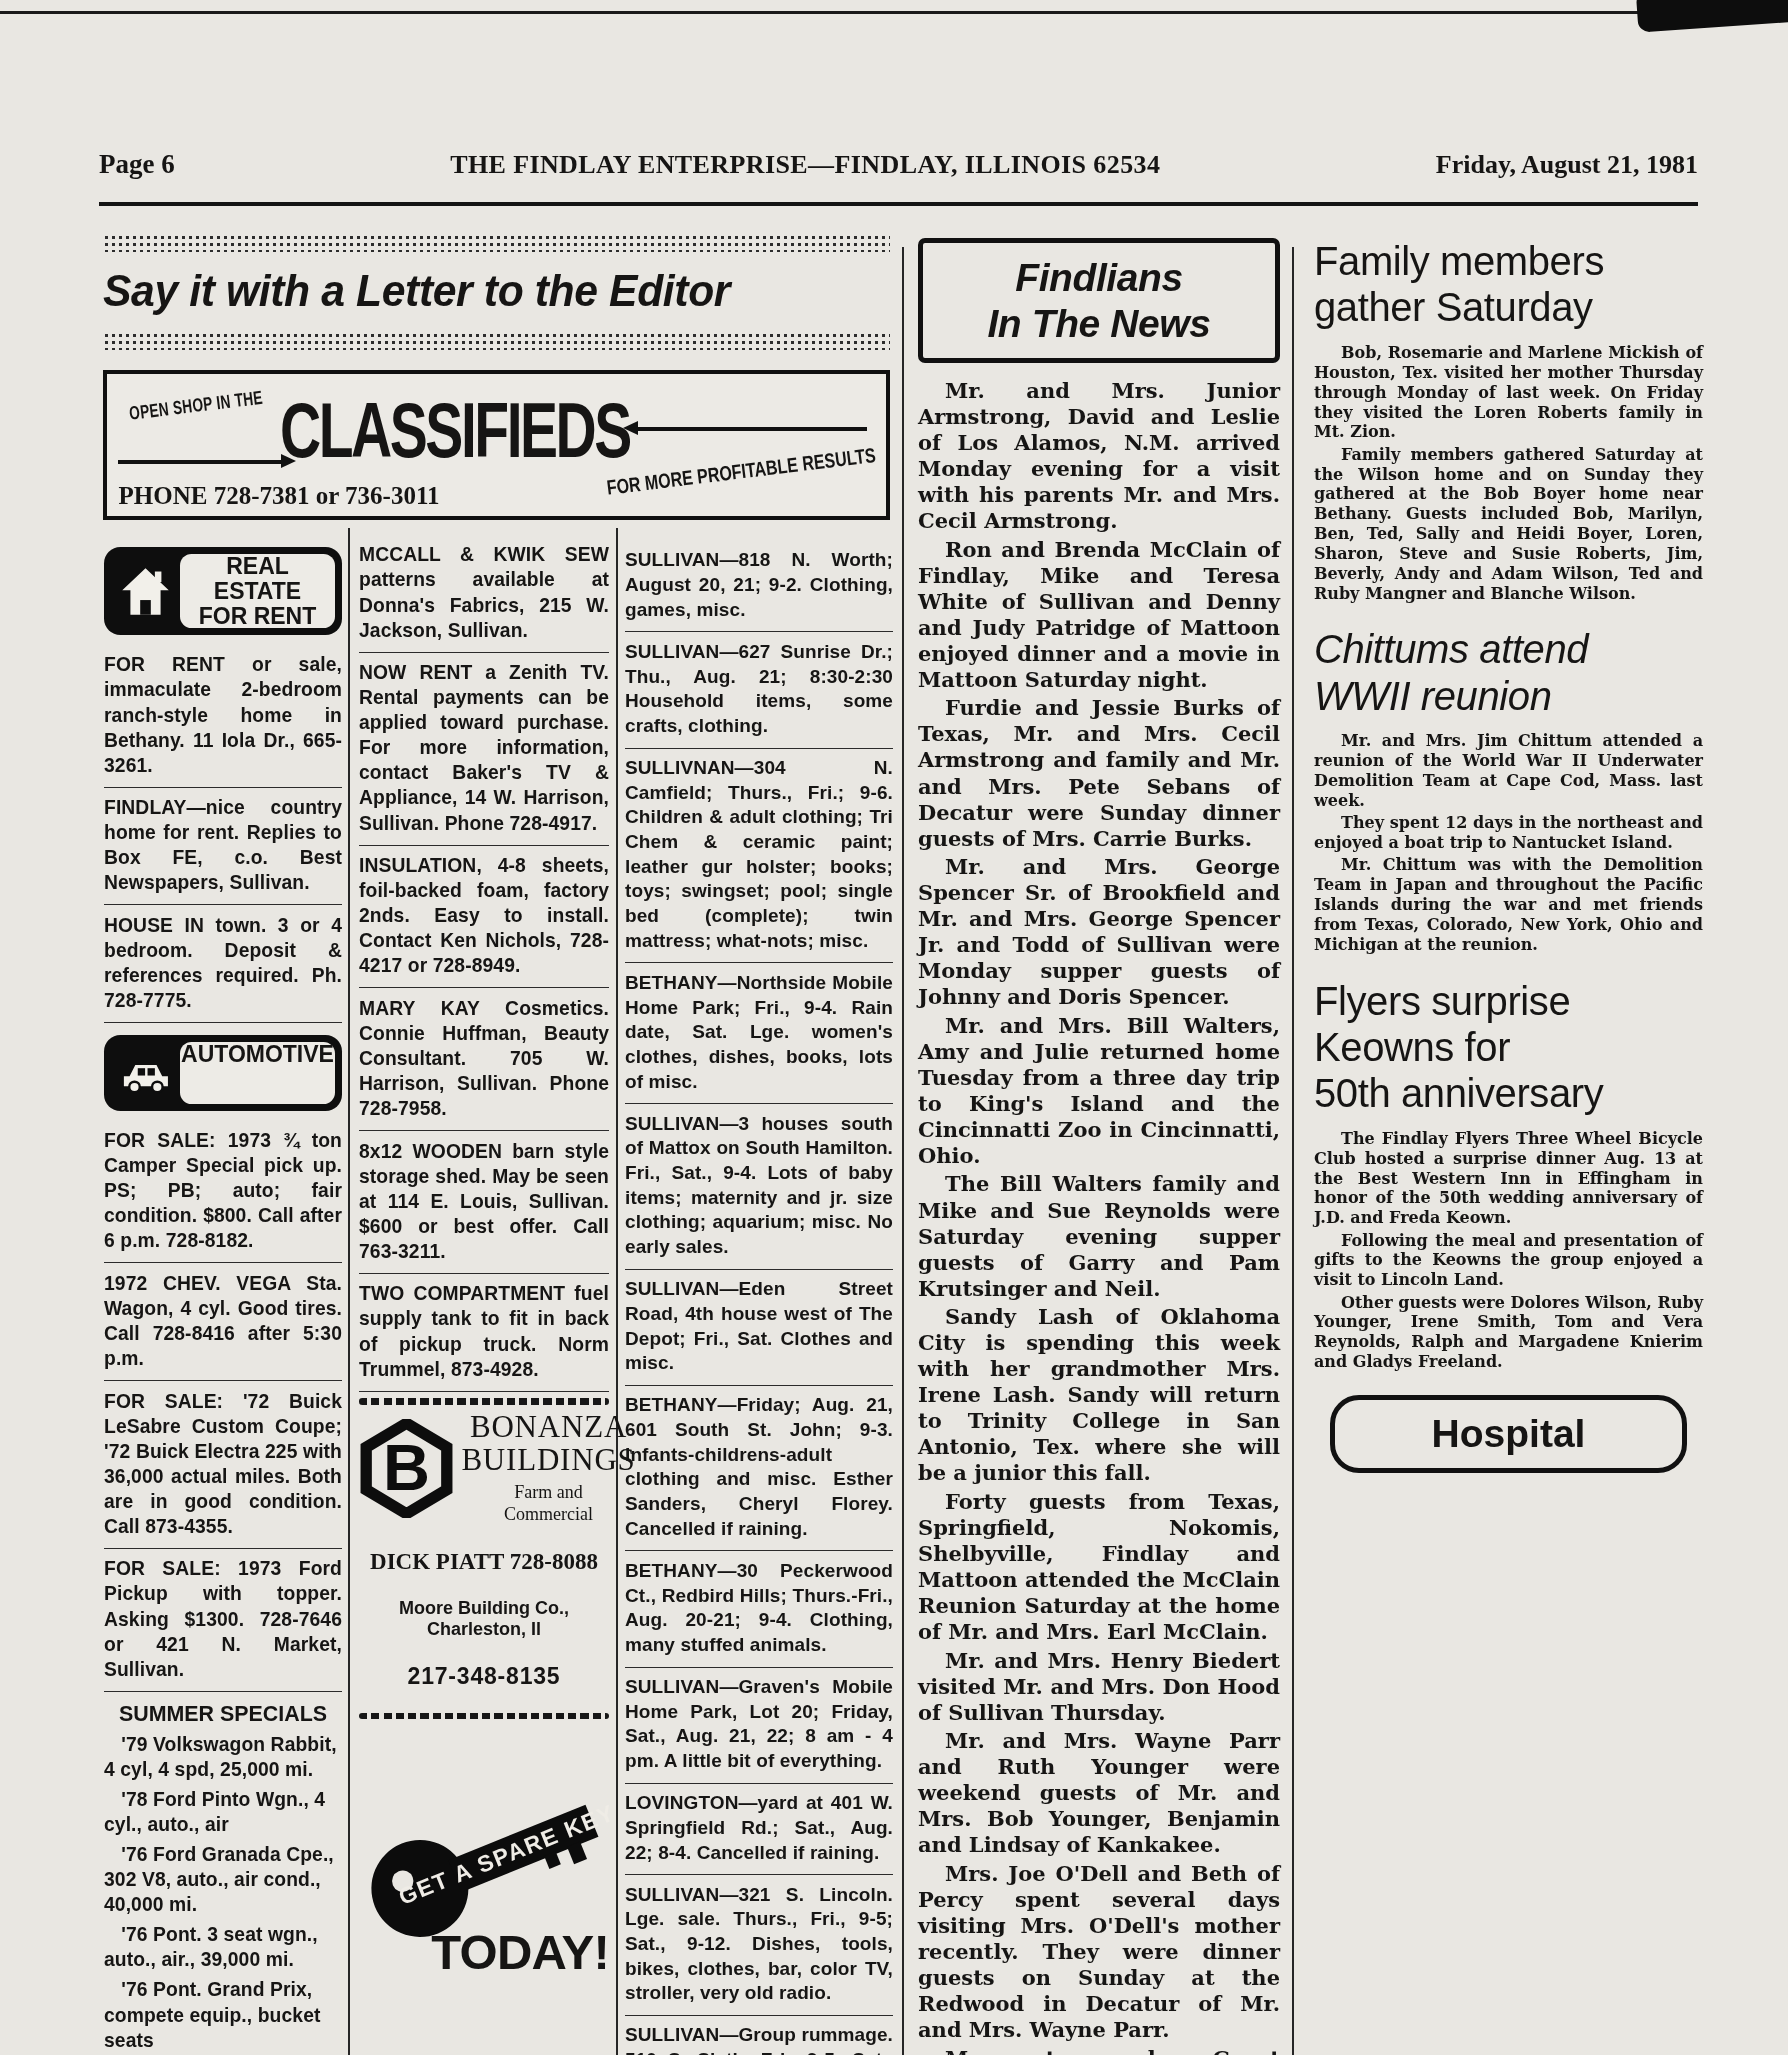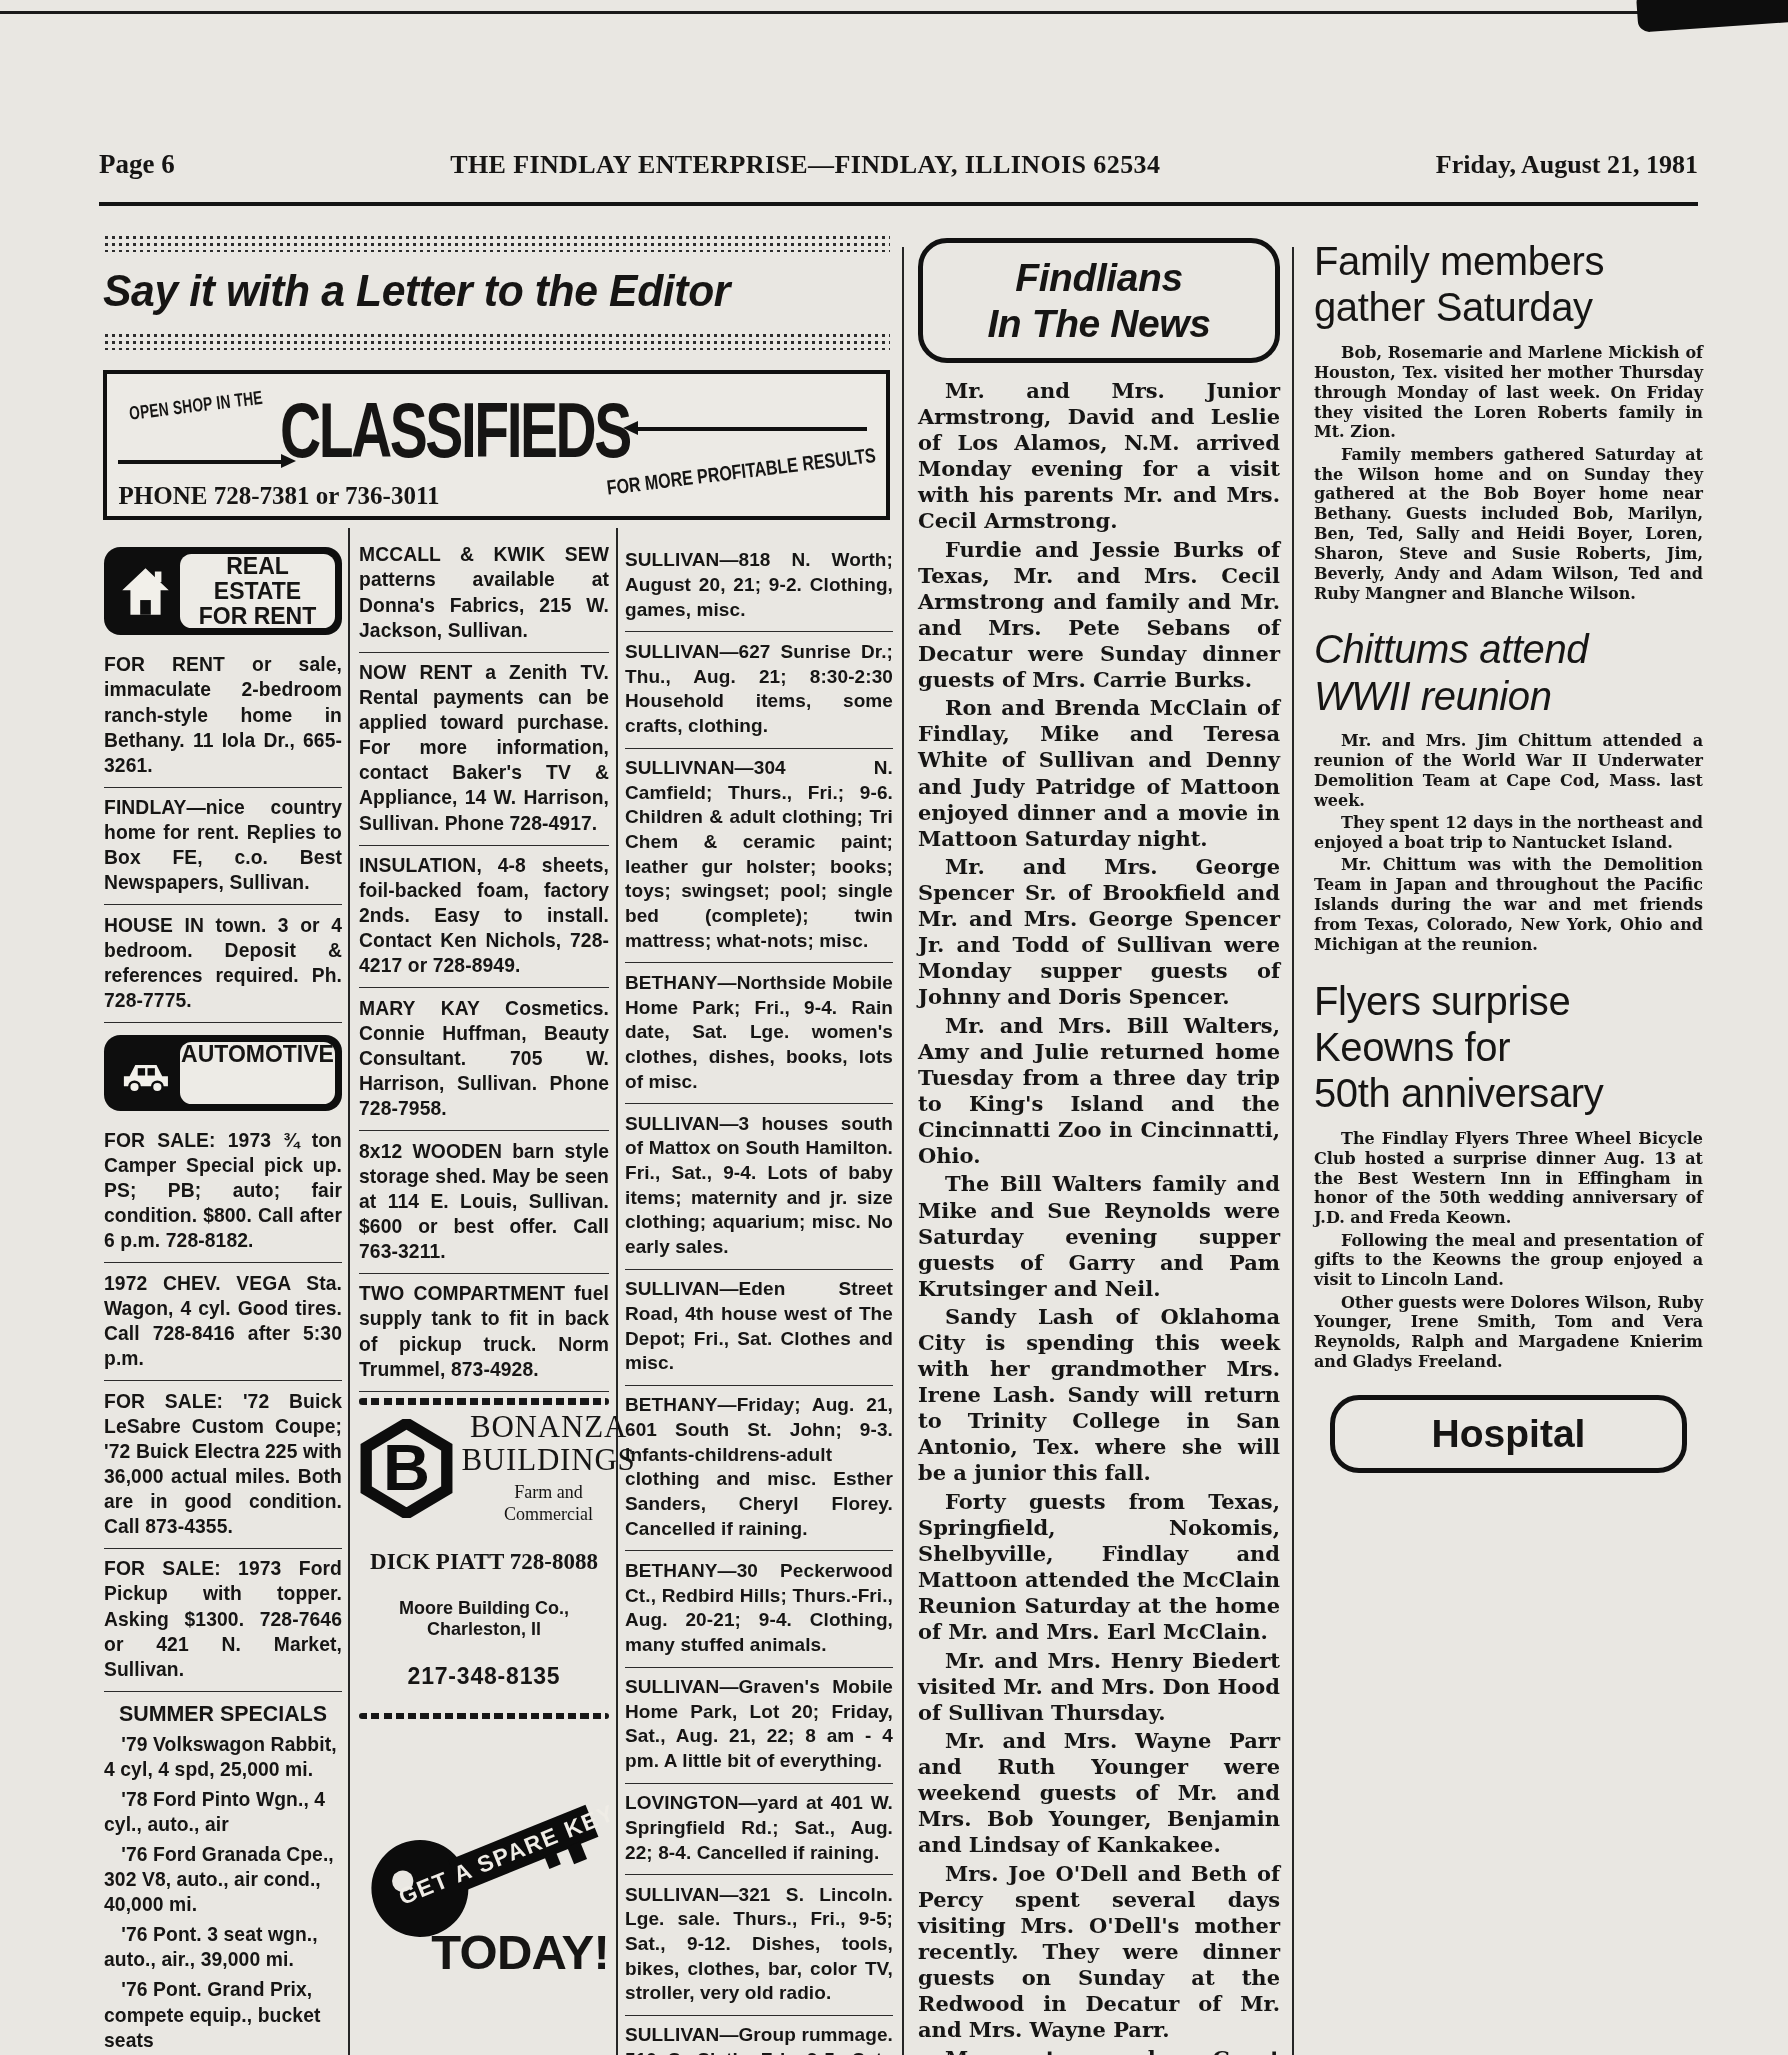--- a/index.html
+++ b/index.html
@@ -71,21 +71,21 @@
   .bz-sub{font-size:18px;margin-top:5.8px;line-height:1.2;}
   .bz-contact{text-align:center;font-weight:800;font-size:23px;font-family:"Liberation Serif",serif;}
   .bz-co{text-align:center;font-weight:800;font-size:18px;}
   .bz-phone{text-align:center;font-weight:800;font-size:23px;letter-spacing:0.8px;}
 
   .key-ad{position:relative;height:312px;margin:4.1px 0 0;}
   .key-ad svg{position:absolute;left:-12.3px;top:8.2px;}
   .key-today{position:absolute;right:0;top:193px;font-weight:900;font-size:49px;letter-spacing:-0.8px;}
 
   .findlians{position:absolute;left:918px;top:238px;width:362px;}
-  .round-box{border:5.3px solid #111;border-radius:29px;padding:11.5px 8.2px;text-align:center;
+  .round-box{border:5.3px solid #111;border-radius:7px;padding:11.5px 8.2px;text-align:center;
         font-weight:800;font-size:39px;line-height:1.18;font-style:italic;letter-spacing:-0.4px;}
   .np{font-family:"DejaVu Serif","Liberation Serif",serif;font-weight:700;font-size:21.4px;line-height:1.24;
       text-align:justify;text-indent:27px;margin:0 0 2.5px;}
   .findlians .np{font-size:21px;}
   .findlians .paras{margin-top:15px;}
 
   .rightcol{position:absolute;left:1314px;top:238px;width:389px;}
   .headline{font-weight:400;font-size:40px;line-height:1.16;letter-spacing:-0.4px;margin:0 0 12.3px;}
   .headline span{display:block;}
   .headline.ital{font-style:italic;}
@@ -250,22 +250,22 @@
 
   </section>
 
   <section class="findlians">
     <div class="round-box">
       <span>Findlians</span><br>
       <span>In The News</span>
     </div>
     <div class="paras">
         <p class="np">Mr. and Mrs. Junior Armstrong, David and Leslie of Los Alamos, N.M. arrived Monday evening for a visit with his parents Mr. and Mrs. Cecil Armstrong.</p>
+        <p class="np">Ron and Brenda McClain of Findlay, Mike and Teresa White of Sullivan and Denny and Judy Patridge of Mattoon enjoyed dinner and a movie in Mattoon Saturday night.</p>
         <p class="np">Furdie and Jessie Burks of Texas, Mr. and Mrs. Cecil Armstrong and family and Mr. and Mrs. Pete Sebans of Decatur were Sunday dinner guests of Mrs. Carrie Burks.</p>
-        <p class="np">Ron and Brenda McClain of Findlay, Mike and Teresa White of Sullivan and Denny and Judy Patridge of Mattoon enjoyed dinner and a movie in Mattoon Saturday night.</p>
         <p class="np">Mr. and Mrs. George Spencer Sr. of Brookfield and Mr. and Mrs. George Spencer Jr. and Todd of Sullivan were Monday supper guests of Johnny and Doris Spencer.</p>
         <p class="np">Mr. and Mrs. Bill Walters, Amy and Julie returned home Tuesday from a three day trip to King's Island and the Cincinnatti Zoo in Cincinnatti, Ohio.</p>
         <p class="np">The Bill Walters family and Mike and Sue Reynolds were Saturday evening supper guests of Garry and Pam Krutsinger and Neil.</p>
         <p class="np">Sandy Lash of Oklahoma City is spending this week with her grandmother Mrs. Irene Lash. Sandy will return to Trinity College in San Antonio, Tex. where she will be a junior this fall.</p>
         <p class="np">Forty guests from Texas, Springfield, Nokomis, Shelbyville, Findlay and Mattoon attended the McClain Reunion Saturday at the home of Mr. and Mrs. Earl McClain.</p>
         <p class="np">Mr. and Mrs. Henry Biedert visited Mr. and Mrs. Don Hood of Sullivan Thursday.</p>
         <p class="np">Mr. and Mrs. Wayne Parr and Ruth Younger were weekend guests of Mr. and Mrs. Bob Younger, Benjamin and Lindsay of Kankakee.</p>
         <p class="np">Mrs. Joe O'Dell and Beth of Percy spent several days visiting Mrs. O'Dell's mother recently. They were dinner guests on Sunday at the Redwood in Decatur of Mr. and Mrs. Wayne Parr.</p>
         <p class="np">Margaret and Grant Woodworth called on Ralph and Juanita Graven Saturday evening.</p>
       </div>

